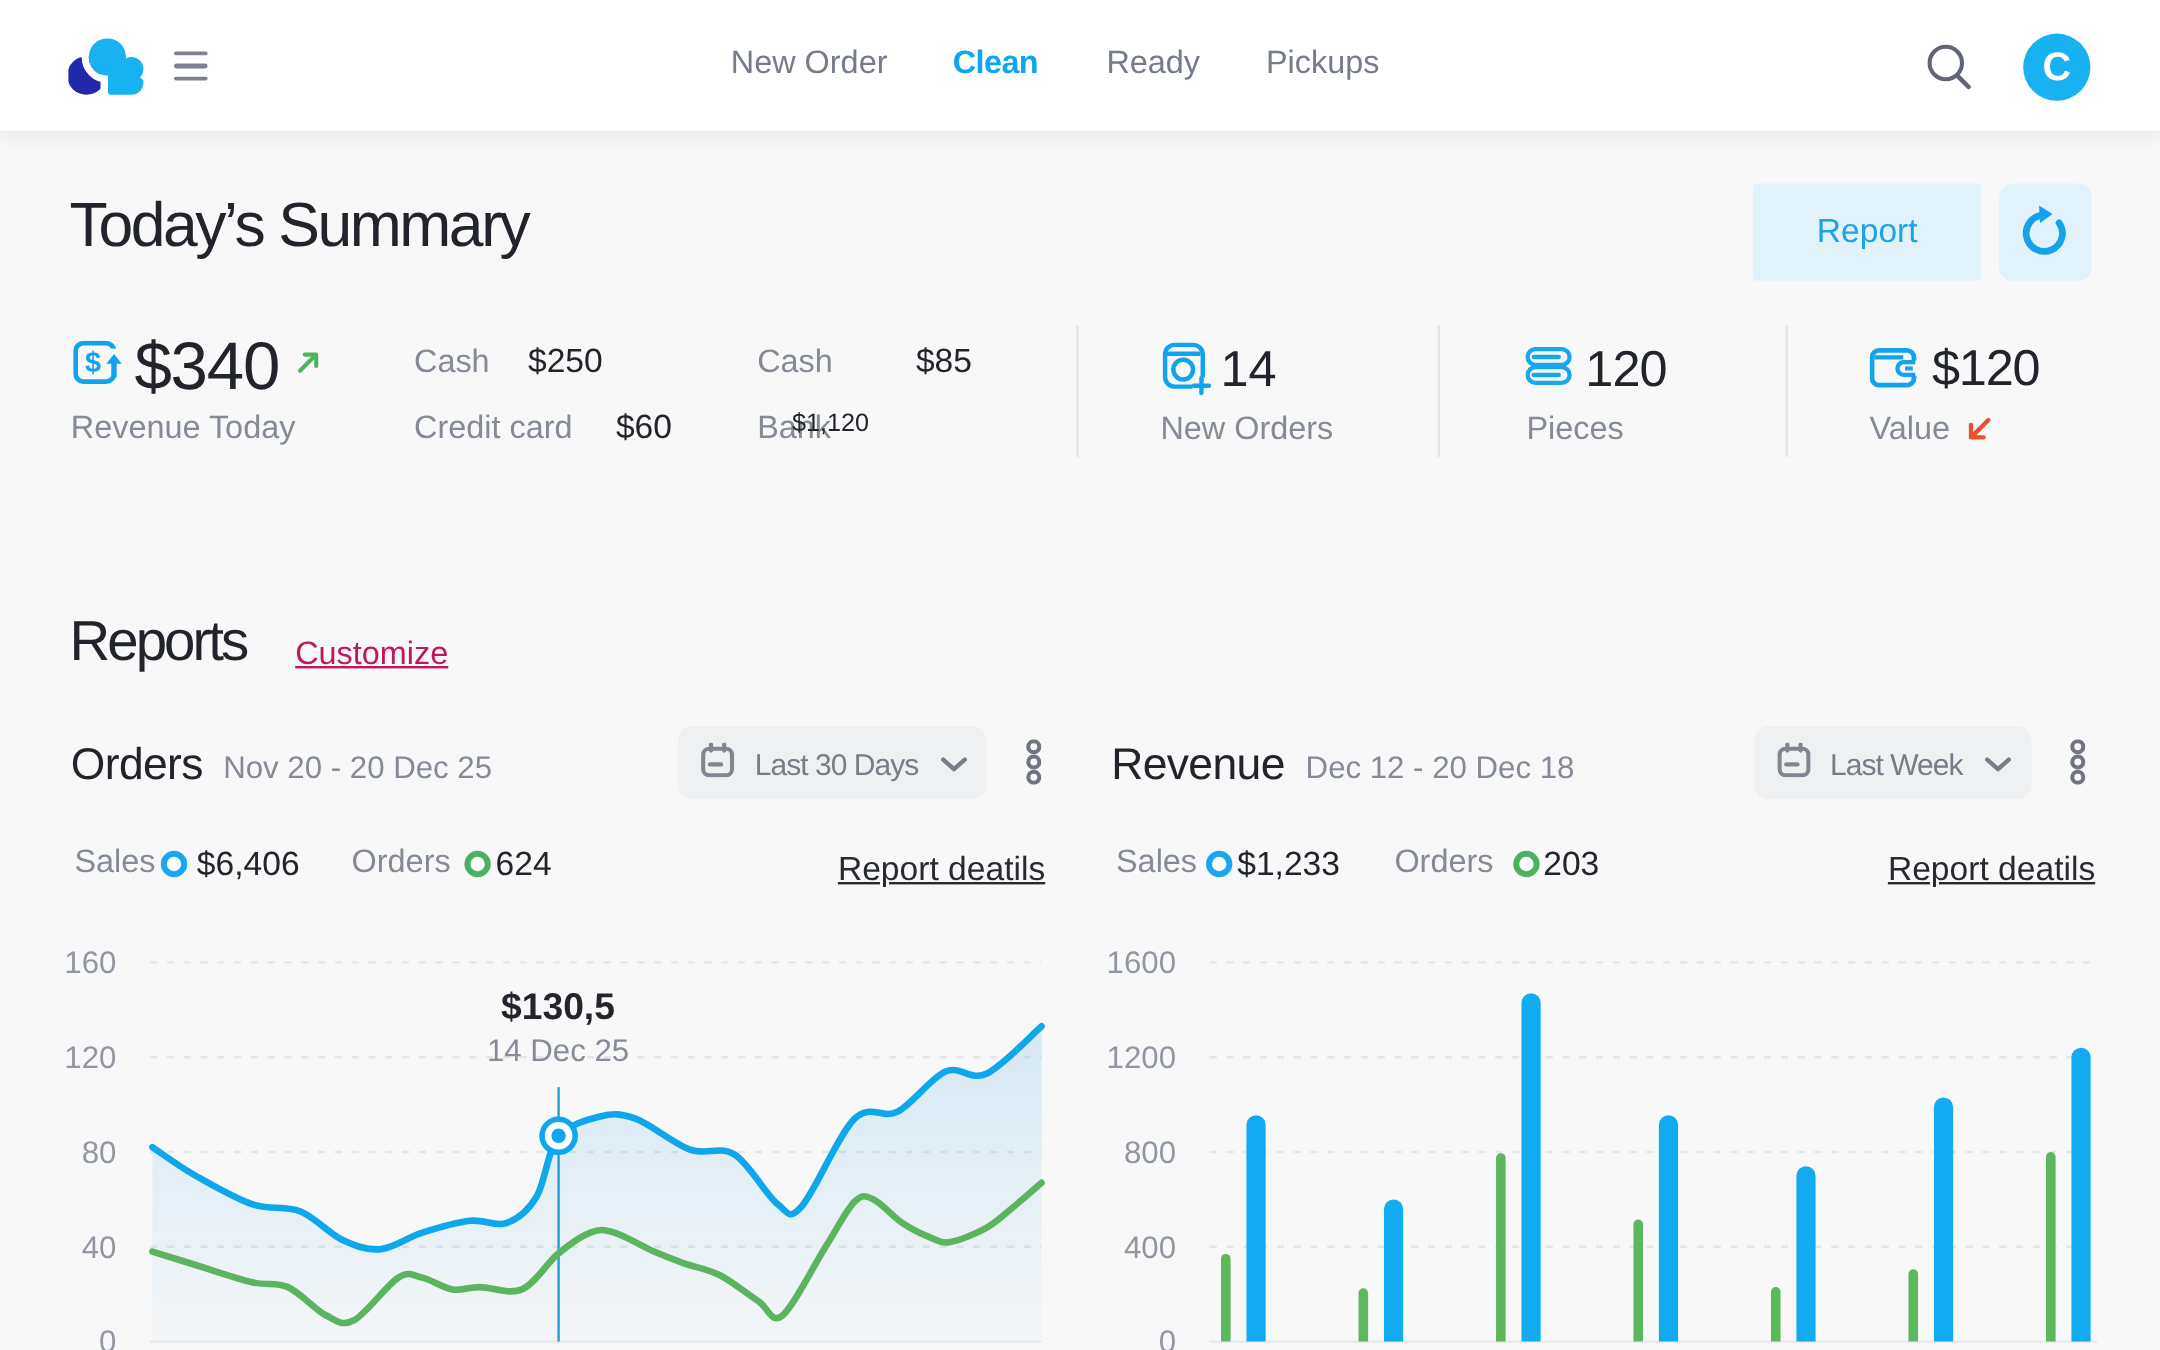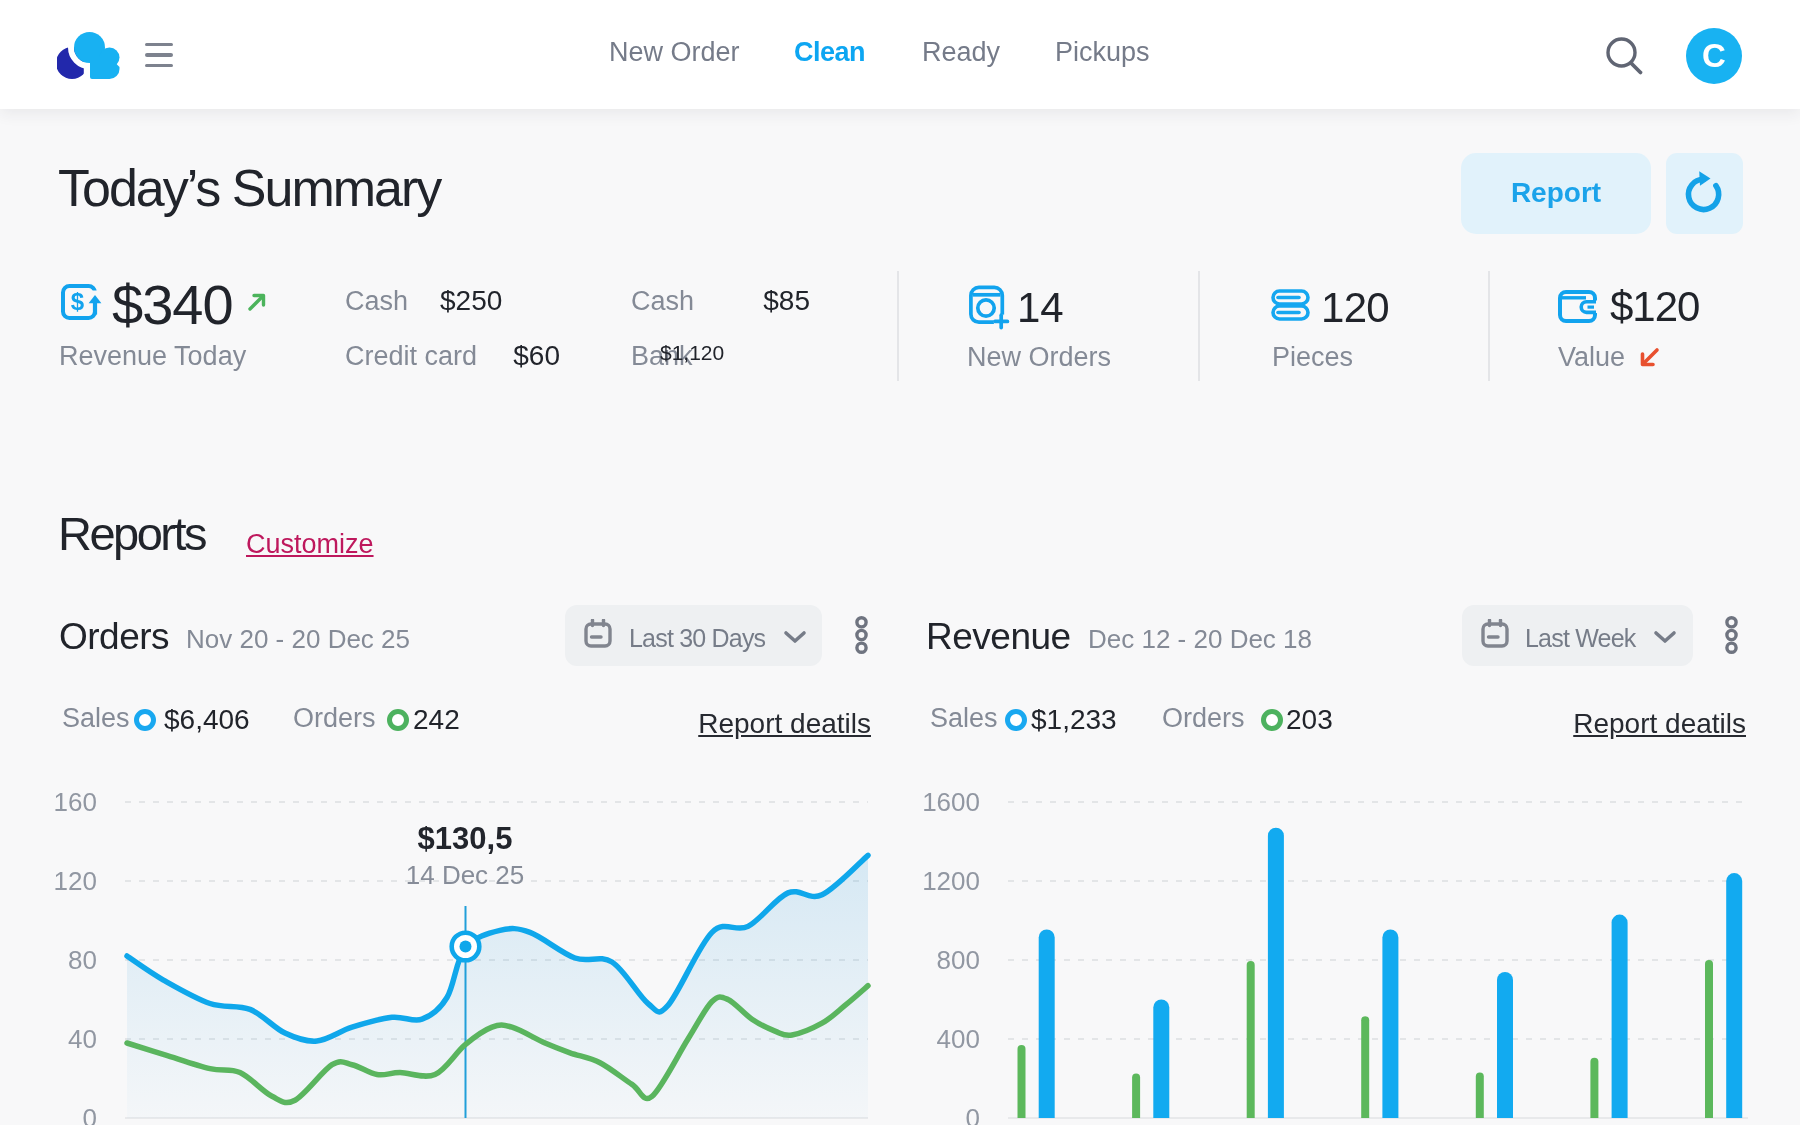--- a/index.html
+++ b/index.html
@@ -35,21 +35,21 @@
 <span class="nav" style="left:922px">Ready</span>
 <span class="nav" style="left:1055px">Pickups</span>
 <svg class="abs" style="left:1604px;top:35px" width="42" height="42" viewBox="0 0 42 42">
 <circle cx="17.5" cy="17.5" r="13.5" fill="none" stroke="#606573" stroke-width="3.4"></circle>
 <line x1="27.5" y1="28.5" x2="36.5" y2="37.5" stroke="#606573" stroke-width="3.8" stroke-linecap="round"></line>
 </svg>
 <div class="abs" style="left:1686px;top:28px;width:56px;height:56px;border-radius:50%;background:#18b2f2;color:#fff;font-weight:bold;font-size:33px;text-align:center;line-height:56px">C</div>
 </div>
 
 <div class="t1" style="left:58px;top:158px;font-size:52px;letter-spacing:-2px">Today’s Summary</div>
-<div class="abs" style="left:1461px;top:153px;width:190px;height:81px;border-radius:15px;background:#e1f2fb;color:#1ba3ea;font-weight:bold;font-size:28px;text-align:center;line-height:79px">Report</div>
+<div class="abs" style="left:1461px;top:153px;width:190px;height:81px;border-radius:2px;background:#e1f2fb;color:#1ba3ea;font-weight:normal;font-size:28px;text-align:center;line-height:79px">Report</div>
 <div class="abs" style="left:1666px;top:153px;width:77px;height:81px;border-radius:11px;background:#e1f2fb;display:flex;align-items:center;justify-content:center">
     <svg width="52" height="52" viewBox="0 0 52 52">
 <path d="M 24.5 11.3 A 15.1 15.1 0 1 0 36.9 17.7" fill="none" stroke="#14a2e8" stroke-width="5.6" stroke-linecap="round"></path>
 <path d="M 20.2 3.2 L 31.5 10.4 L 21 17.8 Z" fill="#14a2e8"></path>
 </svg>
   </div>
 
 <svg class="abs" style="left:61px;top:284px" width="42" height="36" viewBox="0 0 42 36">
 <rect x="2" y="2" width="32" height="32" rx="6.5" fill="none" stroke="#12a3ee" stroke-width="4"></rect>
 <rect x="29" y="6.5" width="12" height="7.5" fill="#f8f8f9"></rect>
@@ -133,21 +133,21 @@
 <circle cx="6.5" cy="6.3" r="4.6" fill="none" stroke="#6f7480" stroke-width="3.4"></circle>
 <circle cx="6.5" cy="19" r="4.6" fill="none" stroke="#6f7480" stroke-width="3.4"></circle>
 <circle cx="6.5" cy="31.7" r="4.6" fill="none" stroke="#6f7480" stroke-width="3.4"></circle>
 </svg></div>
 
 <div class="abs gray" style="left:62px;top:705px;font-size:27px;line-height:1">Sales</div>
 <div class="abs" style="left:134px;top:709px"><span class="ring" style="border-color:#19a8f0"></span></div>
 <div class="t1" style="left:164px;top:706px;font-size:28px;line-height:1">$6,406</div>
 <div class="abs gray" style="left:293px;top:705px;font-size:27px;line-height:1">Orders</div>
 <div class="abs" style="left:387px;top:709px"><span class="ring" style="border-color:#4db25f"></span></div>
-<div class="t1" style="left:413px;top:706px;font-size:28px;line-height:1">242</div>
+<div class="t1" style="left:413px;top:706px;font-size:28px;line-height:1">624</div>
 <div class="abs" style="right:929px;top:710px;font-size:28px;color:#272a31;text-decoration:underline;line-height:1">Report deatils</div>
 
 <div class="t1" style="left:926px;top:616px;font-size:37px;letter-spacing:-0.5px">Revenue</div>
 <div class="abs gray" style="left:1088px;top:626px;font-size:26px;line-height:1">Dec 12 - 20 Dec 18</div>
 <div class="ddown" style="left:1462px;top:605px;width:231px;height:61px">
     <span class="abs" style="left:19px;top:14px"><svg width="28" height="29" viewBox="0 0 28 29">
 <rect x="2" y="5" width="24" height="22" rx="5" fill="none" stroke="#81858f" stroke-width="3.4"></rect>
 <line x1="8.5" y1="1.2" x2="8.5" y2="6.5" stroke="#81858f" stroke-width="3.4" stroke-linecap="round"></line>
 <line x1="19.5" y1="1.2" x2="19.5" y2="6.5" stroke="#81858f" stroke-width="3.4" stroke-linecap="round"></line>
 <line x1="7.5" y1="18" x2="17" y2="18" stroke="#81858f" stroke-width="3.4" stroke-linecap="round"></line>

